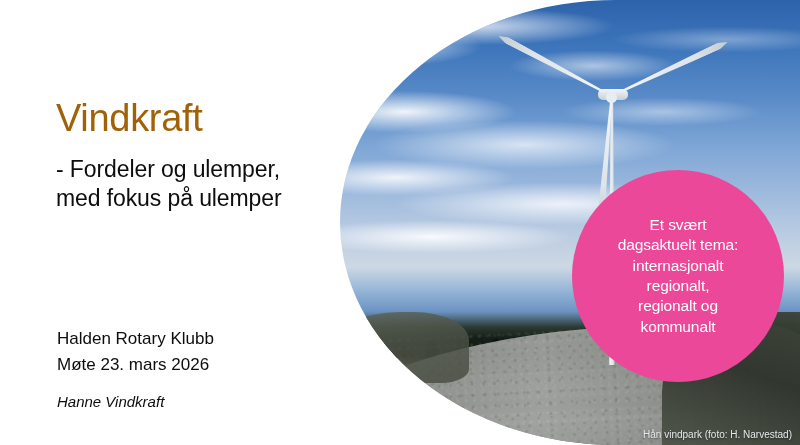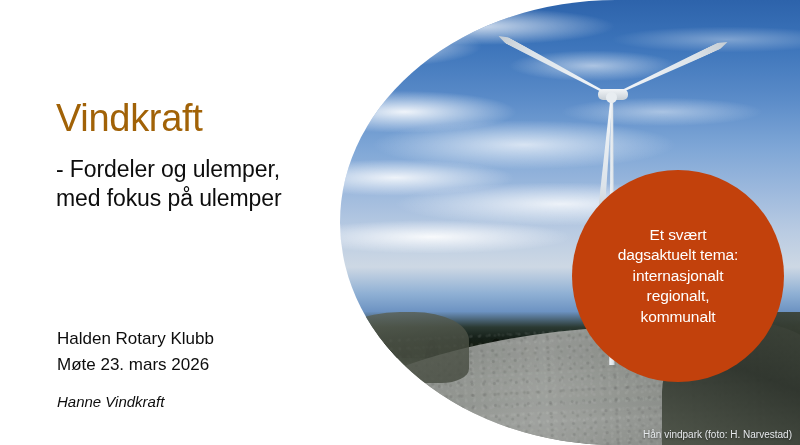--- a/index.html
+++ b/index.html
@@ -249,21 +249,21 @@
   .blade.b3 { transform: rotate(5deg); }
 
   
   .callout {
     position: absolute;
     left: 572px;
     top: 170px;
     width: 212px;
     height: 212px;
     border-radius: 50%;
-    background: #c2410c;
+    background: #ec4899;
     display: flex;
     align-items: center;
     justify-content: center;
     z-index: 6;
   }
   .callout-text {
     color: #ffffff;
     font-size: 15.5px;
     line-height: 1.32;
     text-align: center;
@@ -328,19 +328,20 @@
       </div>
     </div>
   </div>
 
   <div class="callout">
     <div class="callout-text">
       <span class="cl">Et svært</span>
       <span class="cl">dagsaktuelt tema:</span>
       <span class="cl">internasjonalt</span>
       <span class="cl">regionalt,</span>
+      <span class="cl">regionalt og</span>
       <span class="cl">kommunalt</span>
     </div>
   </div>
 
   <div class="photo-credit">Hån vindpark (foto: H. Narvestad)</div>
 
 </div>
 
 </body></html>

